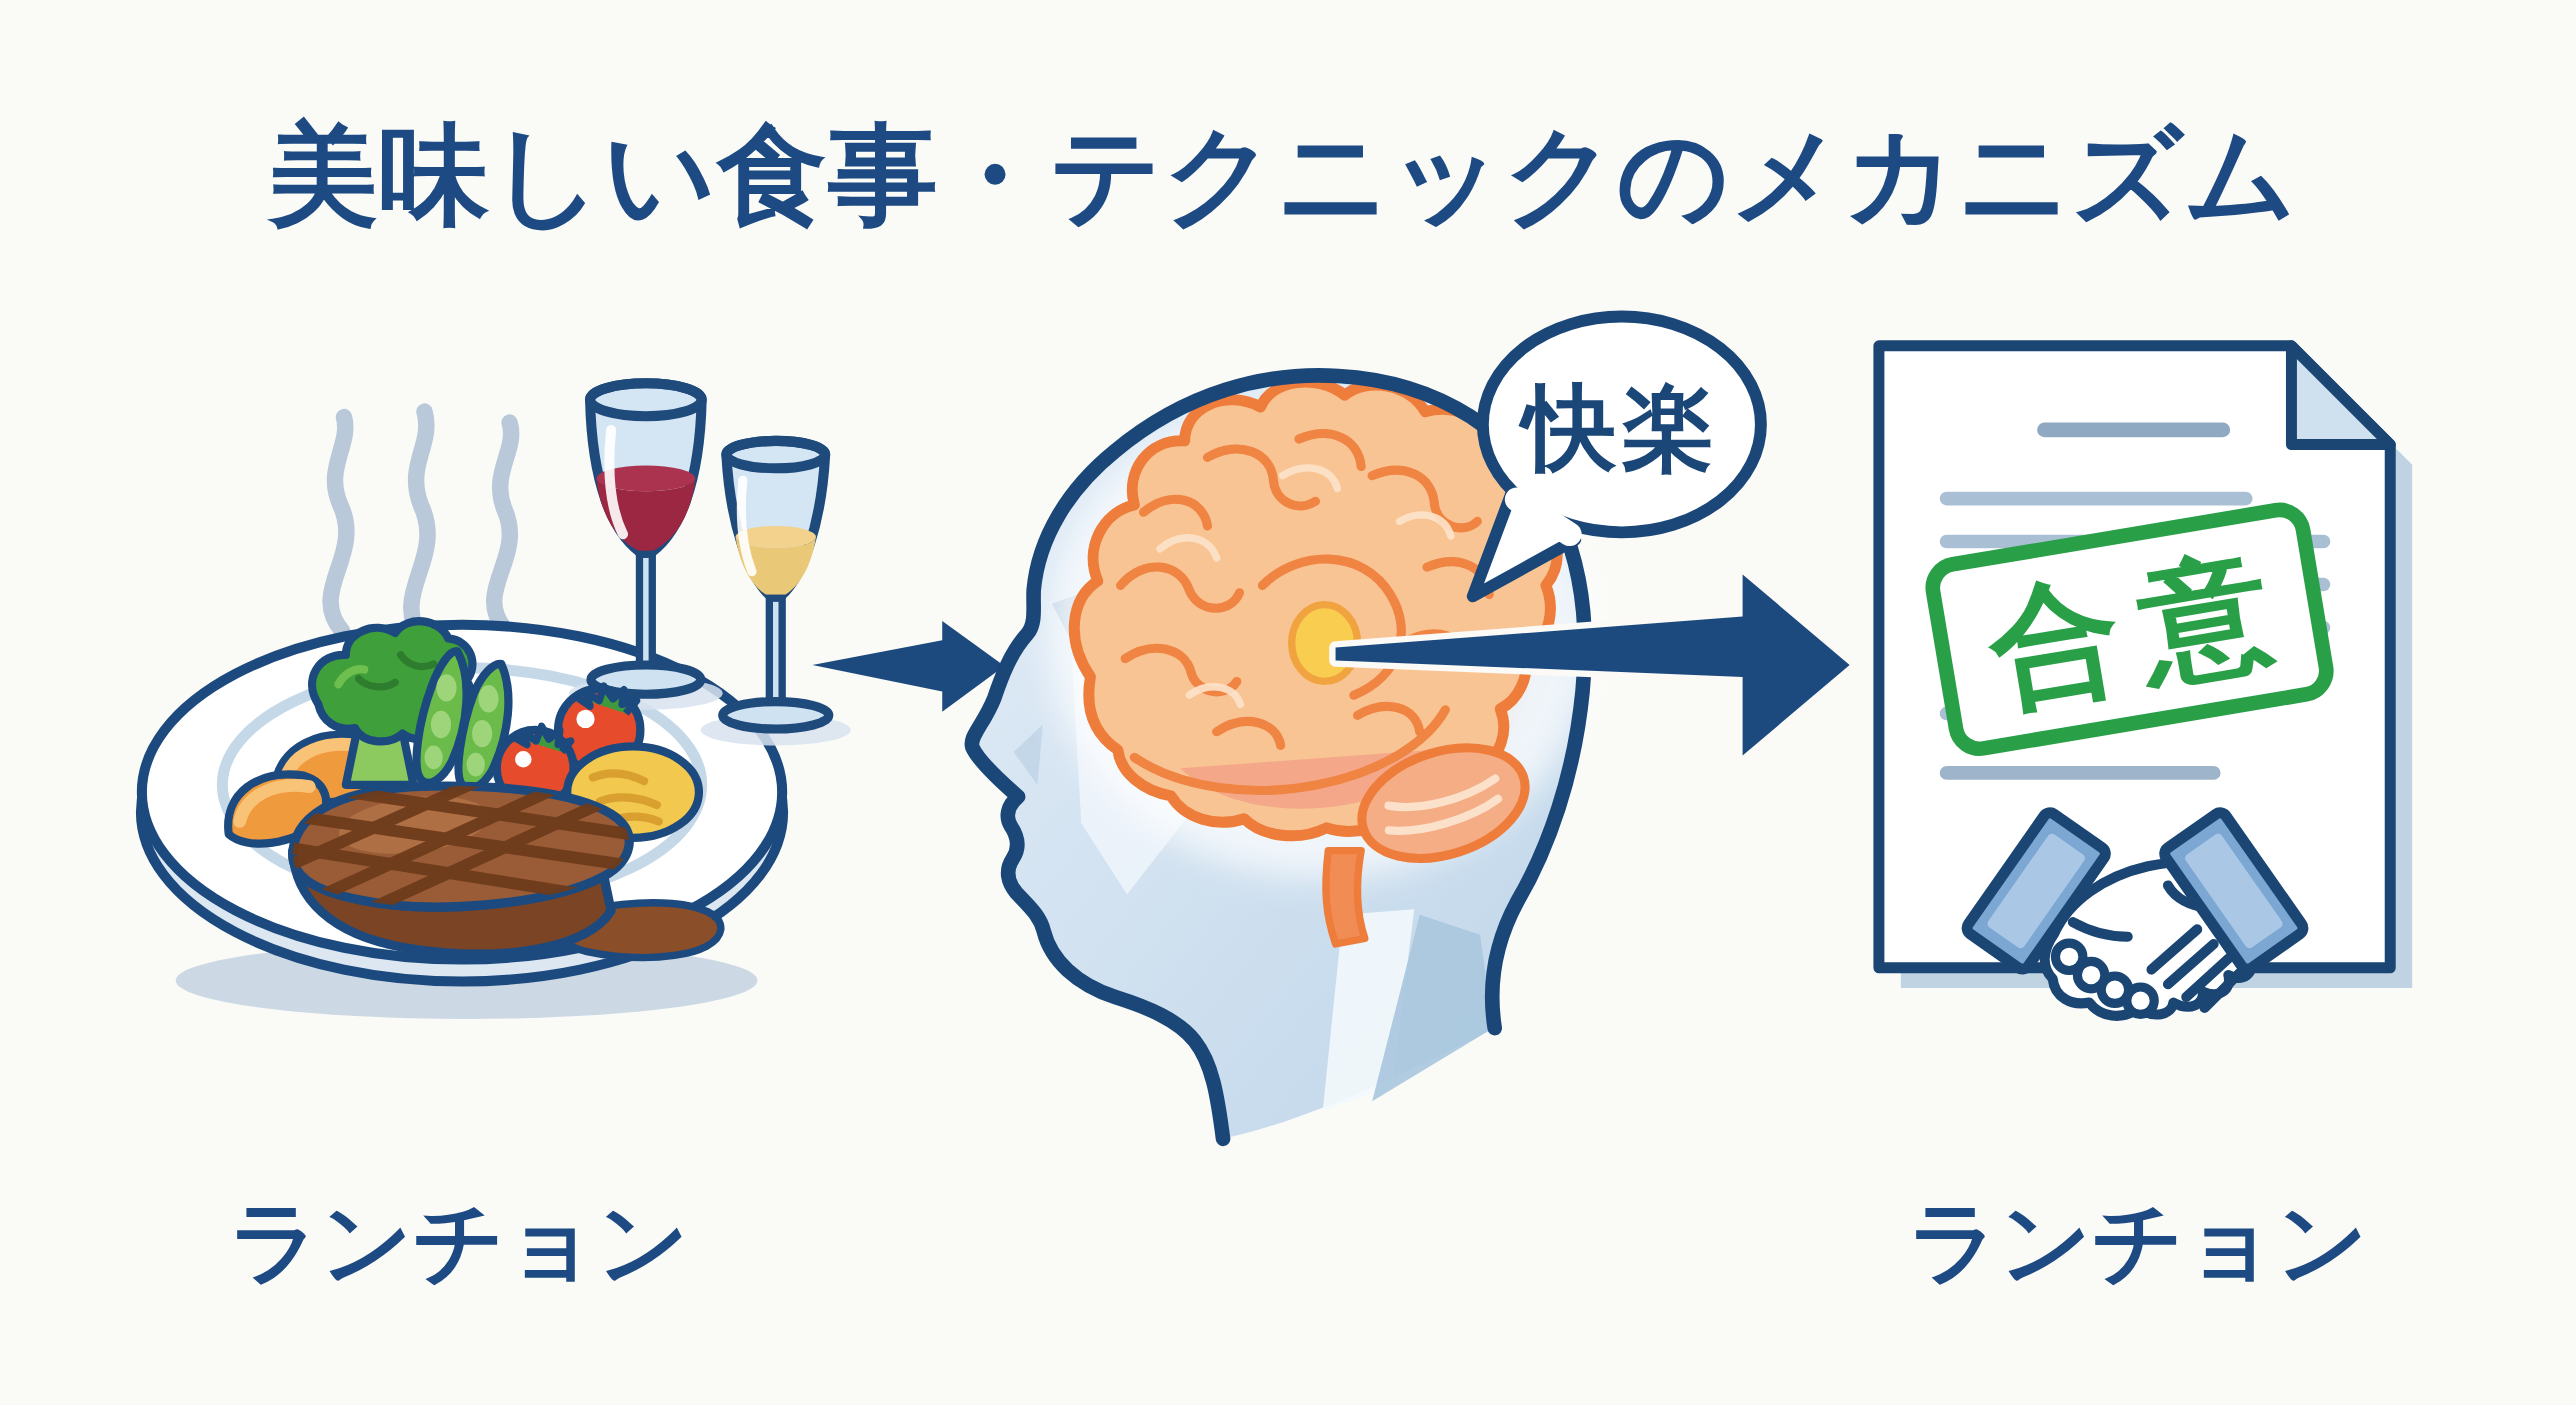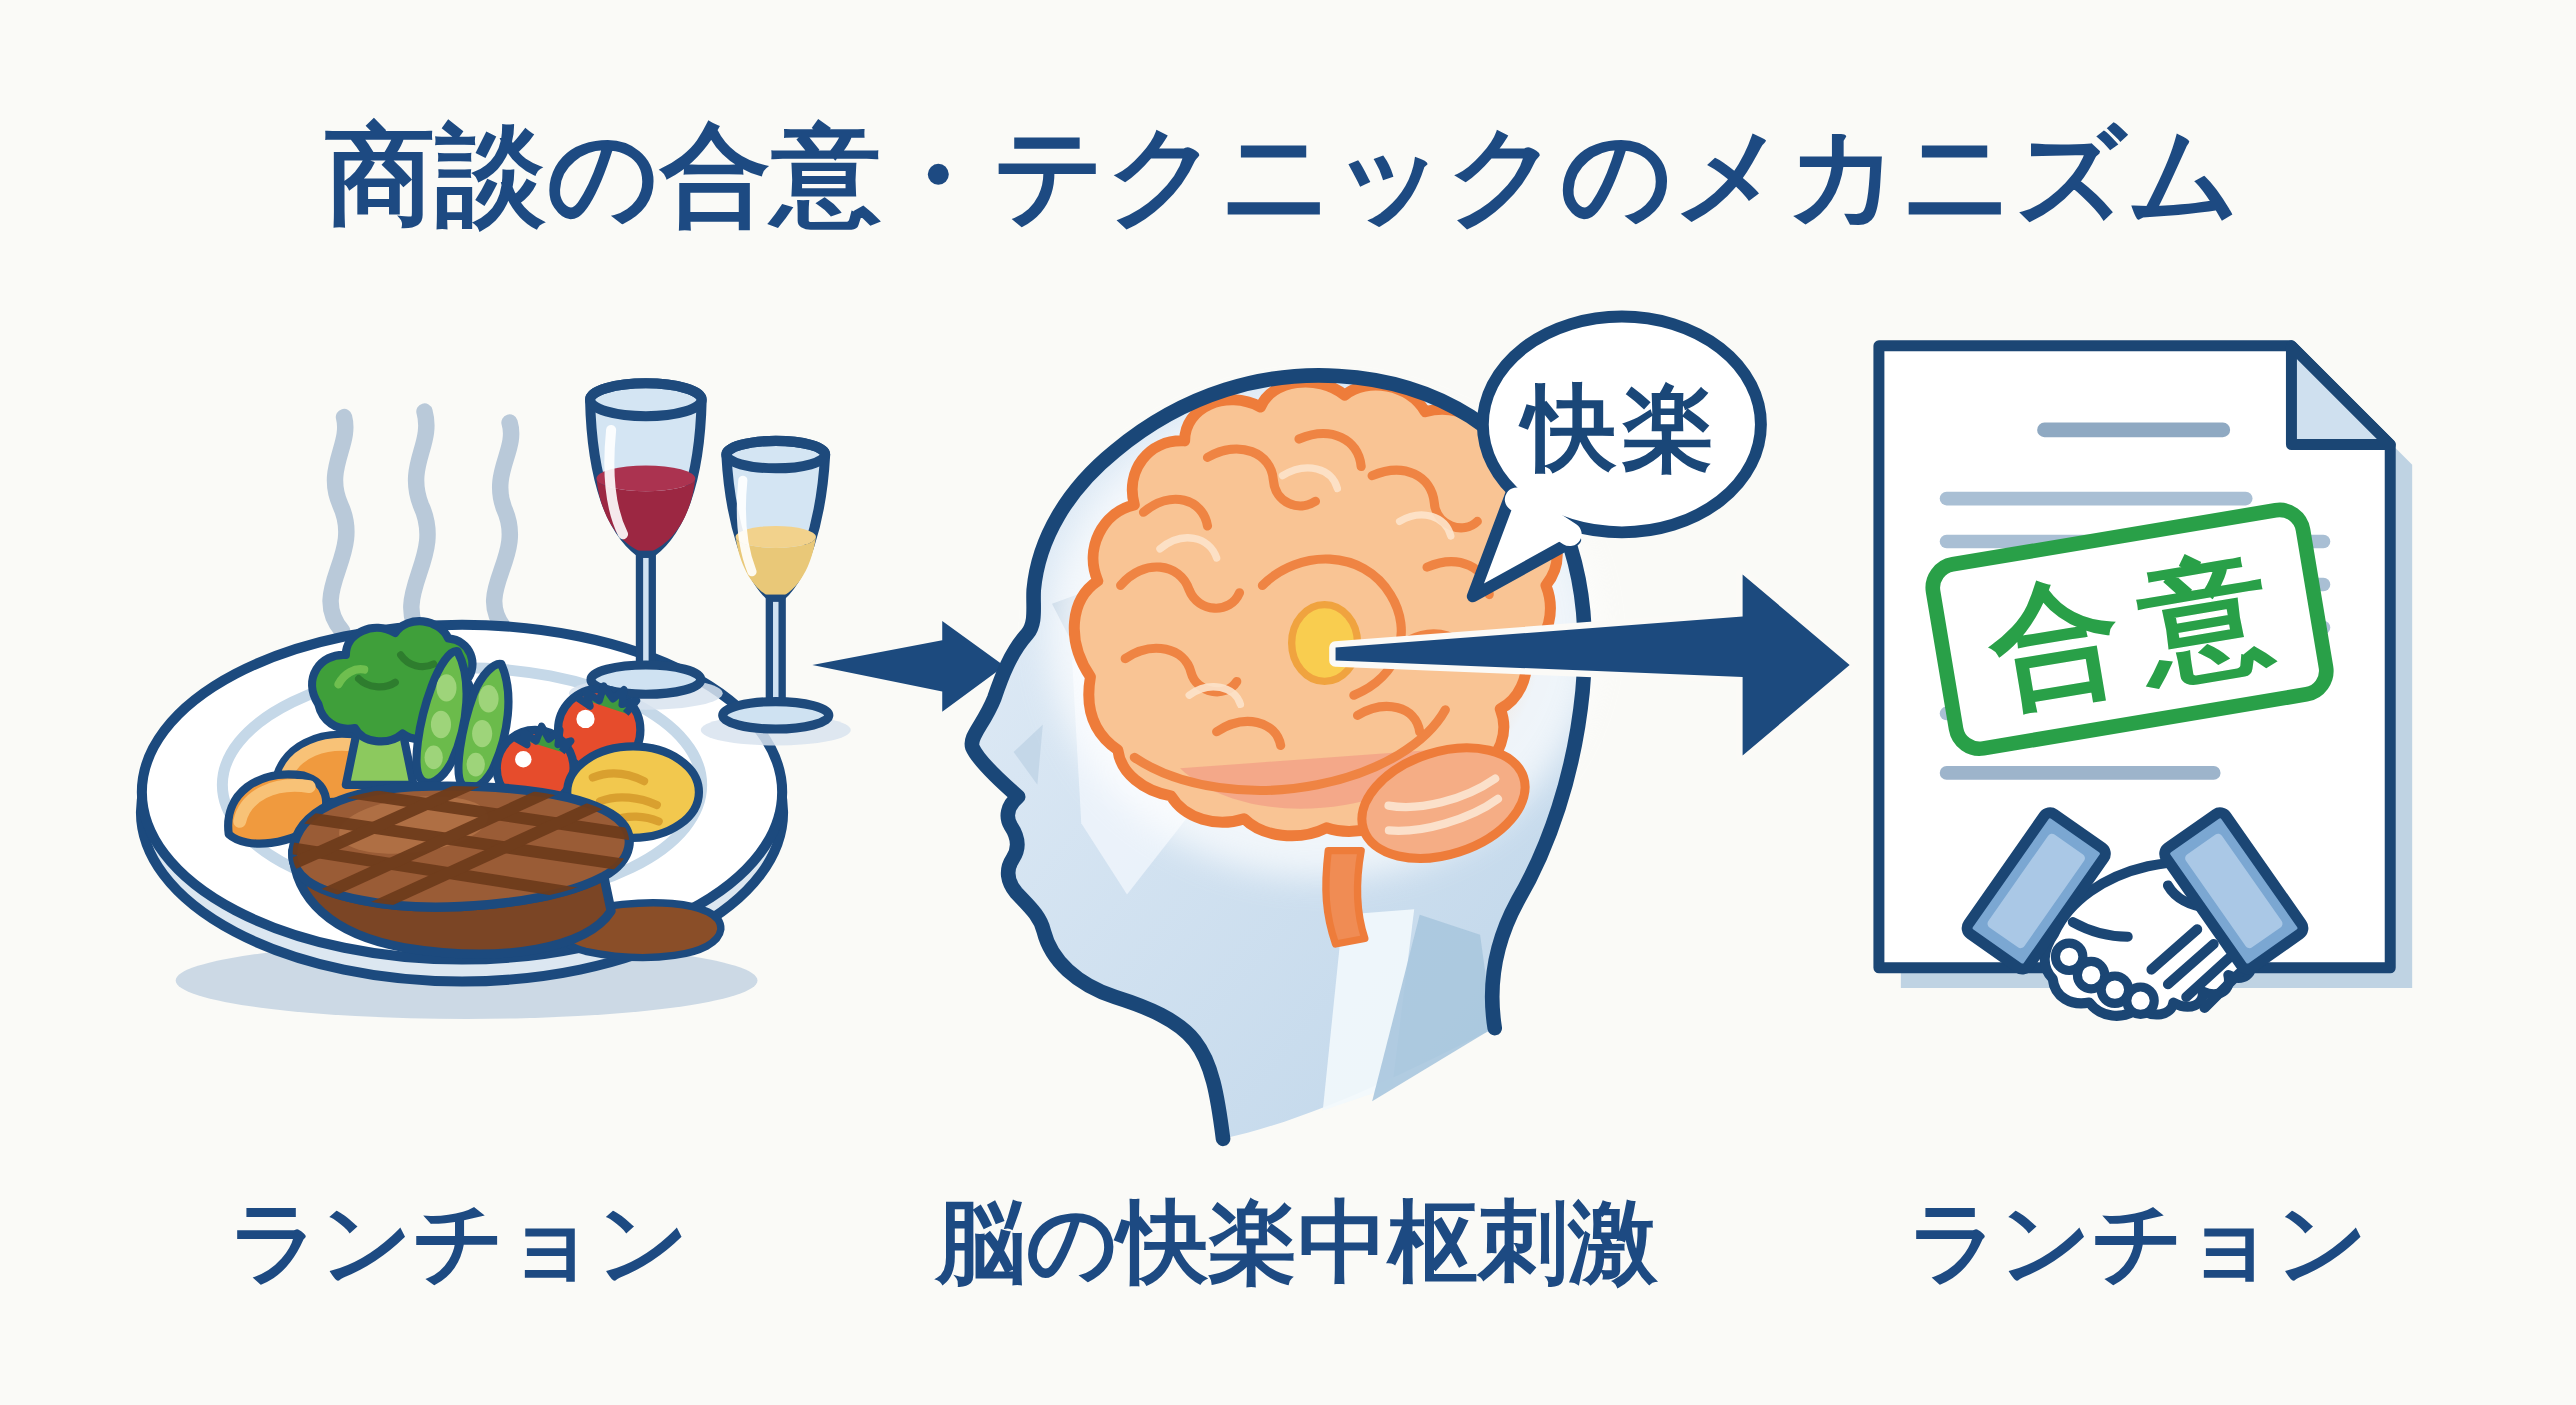--- a/index.html
+++ b/index.html
@@ -22,21 +22,21 @@
   .caption.brain{left:1297px;}
   .caption.agreement{left:2138px;}
   .bubble-text{font-size:102px;font-weight:800;fill:#1a4778;letter-spacing:6px;}
   .stamp-text{font-size:142px;font-weight:800;fill:#29a048;letter-spacing:24px;}
 </style>
 </head>
 <body>
 
 <div class="stage">
 
-  <div class="page-title">商談の合意・テクニックのメカニズム</div>
+  <div class="page-title">美味しい食事・テクニックのメカニズム</div>
 
   <svg width="2576" height="1405" viewBox="0 0 2816 1536">
     <defs>
       <linearGradient id="headGrad" x1="0" y1="0" x2="1" y2="1">
         <stop offset="0" stop-color="#e3edf7"></stop>
         <stop offset="1" stop-color="#bed5e9"></stop>
       </linearGradient>
       <radialGradient id="glowGrad" cx="0.5" cy="0.5" r="0.5">
         <stop offset="0" stop-color="#ffd95e"></stop>
         <stop offset="0.35" stop-color="#feb067" stop-opacity="0.85"></stop>
@@ -313,17 +313,16 @@
         </g>
         <g transform="translate(2442,974) rotate(-35)">
           <rect x="-40" y="-80" width="80" height="160" rx="8" fill="#7ba7d2" stroke="#1b4674" stroke-width="12"></rect>
           <rect x="-24" y="-62" width="48" height="124" rx="5" fill="#aac8e6"></rect>
         </g>
       </g>
     </g>
   </svg>
 
   <div class="caption meal">ランチョン</div>
-  <div class="caption brain">脳の快楽中枢刺激</div>
   <div class="caption agreement">ランチョン</div>
 
 </div>
 
 
 </body></html>

